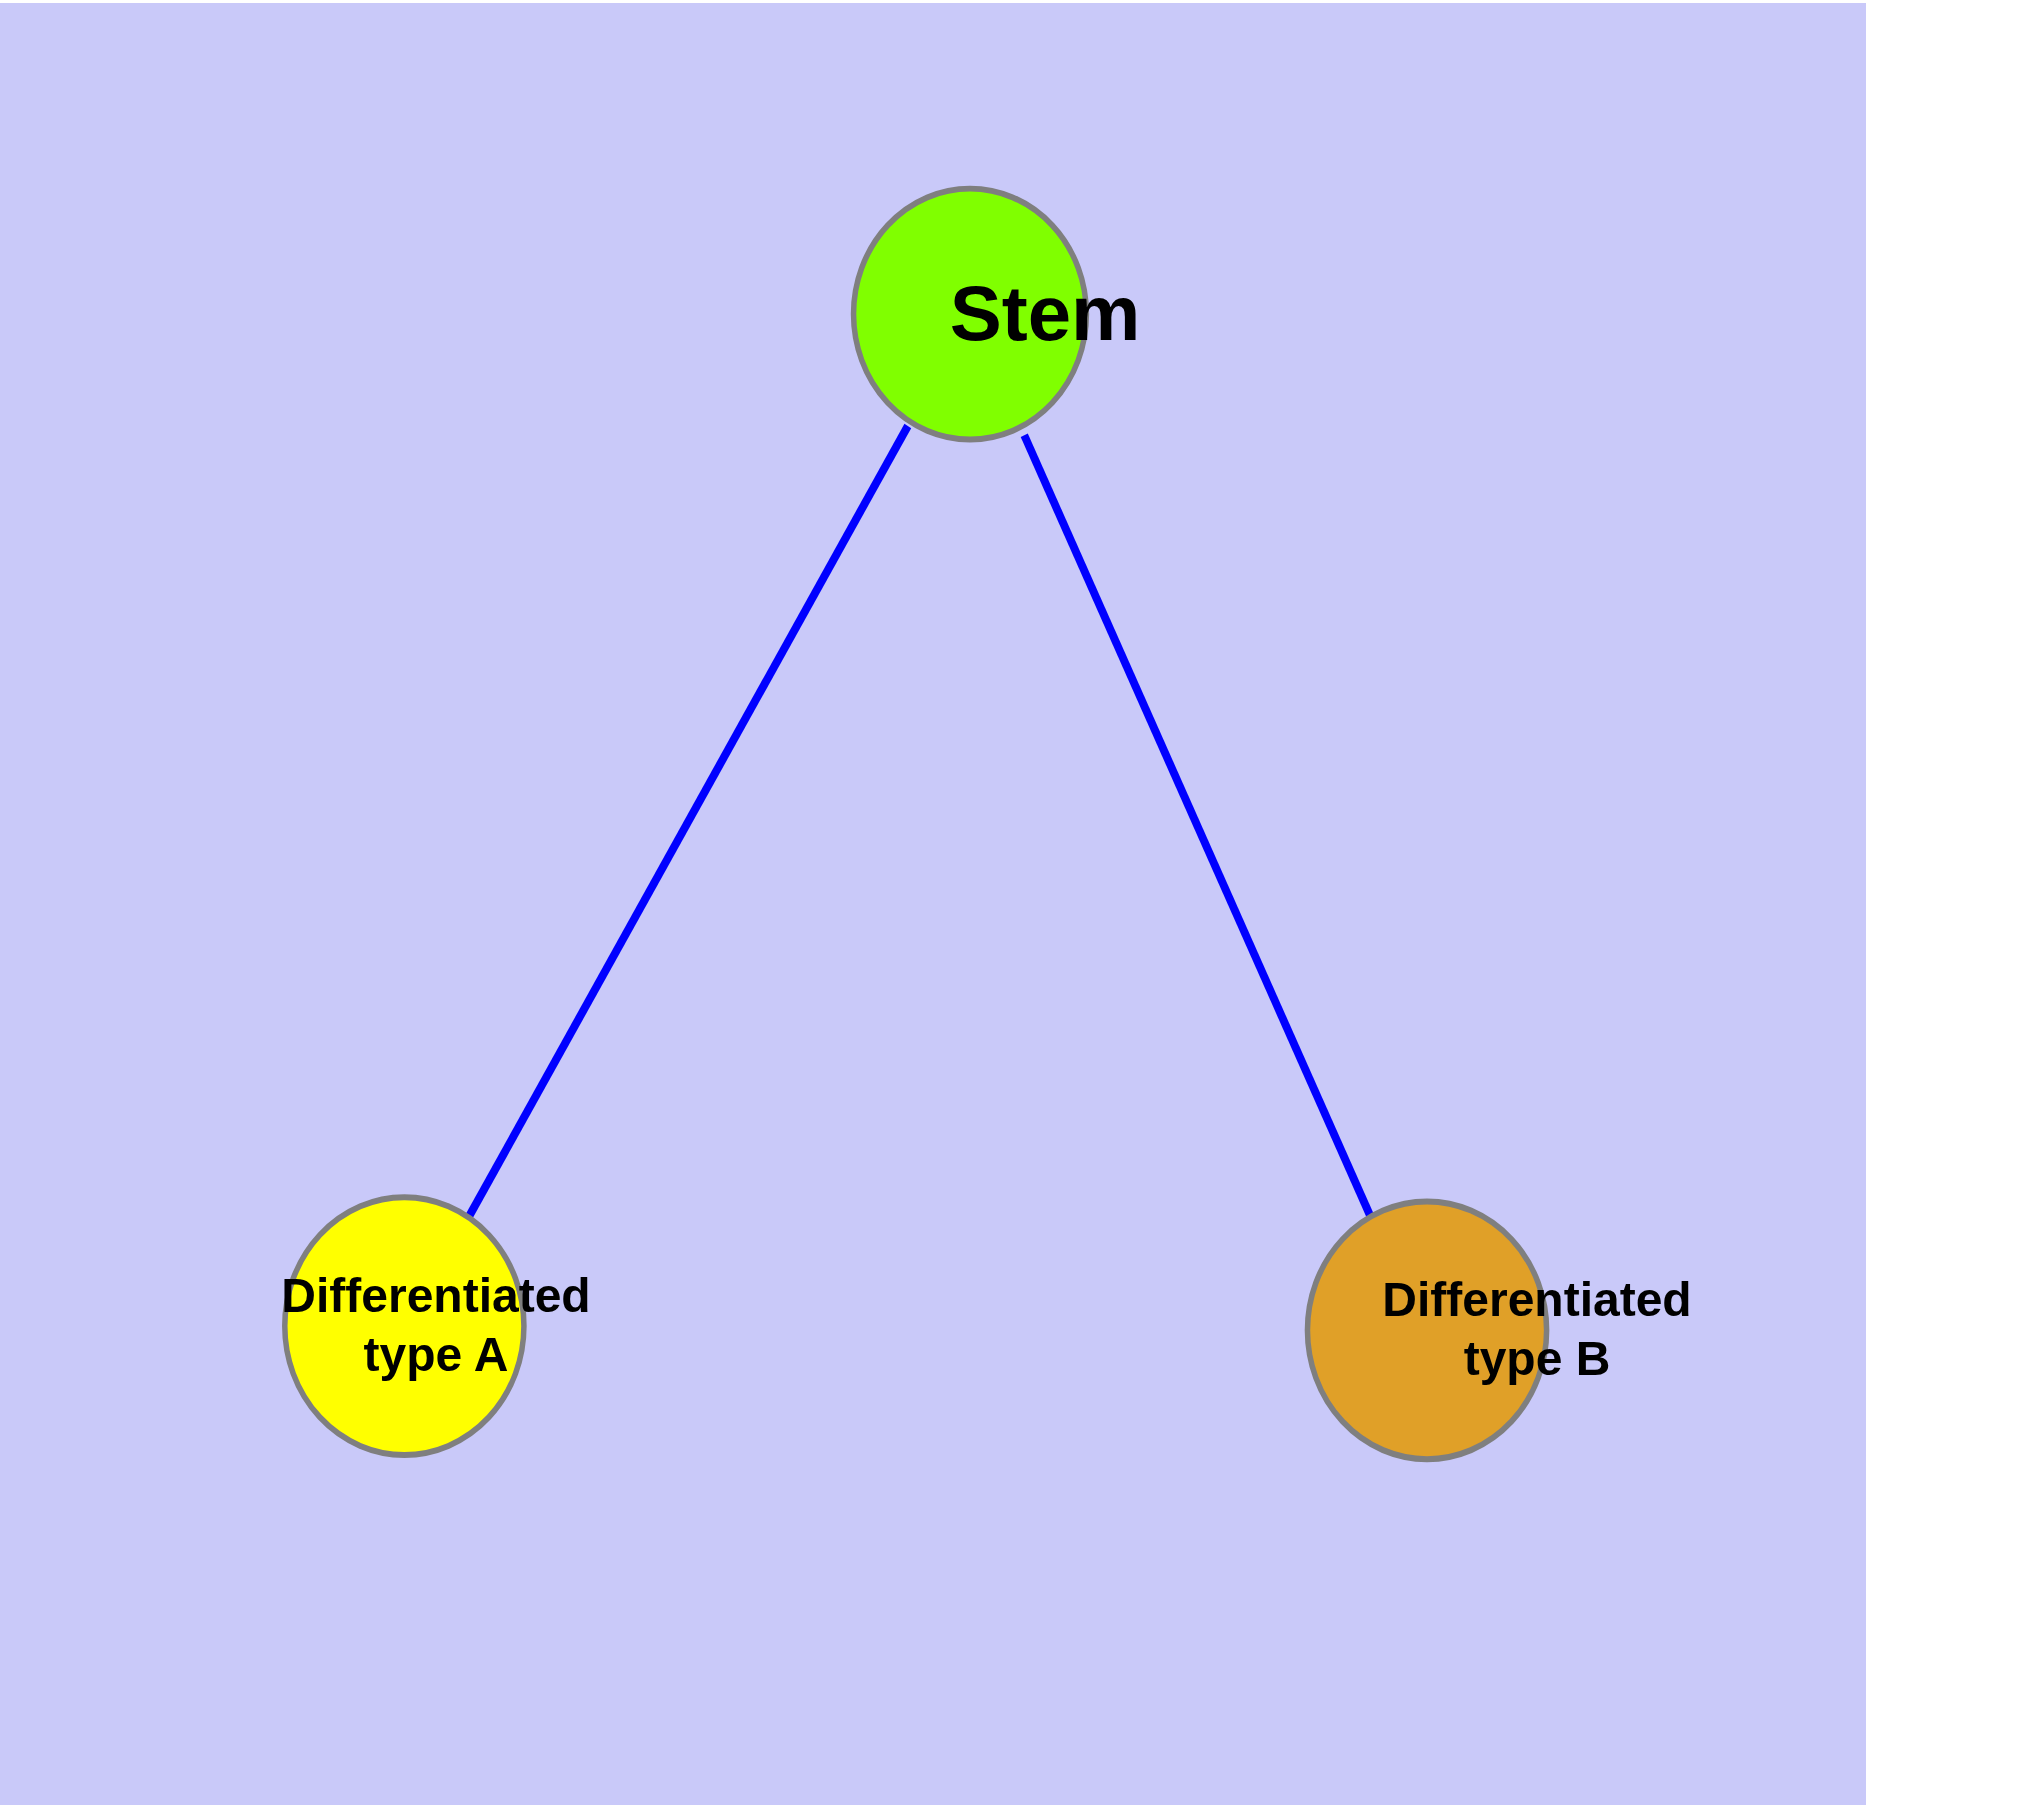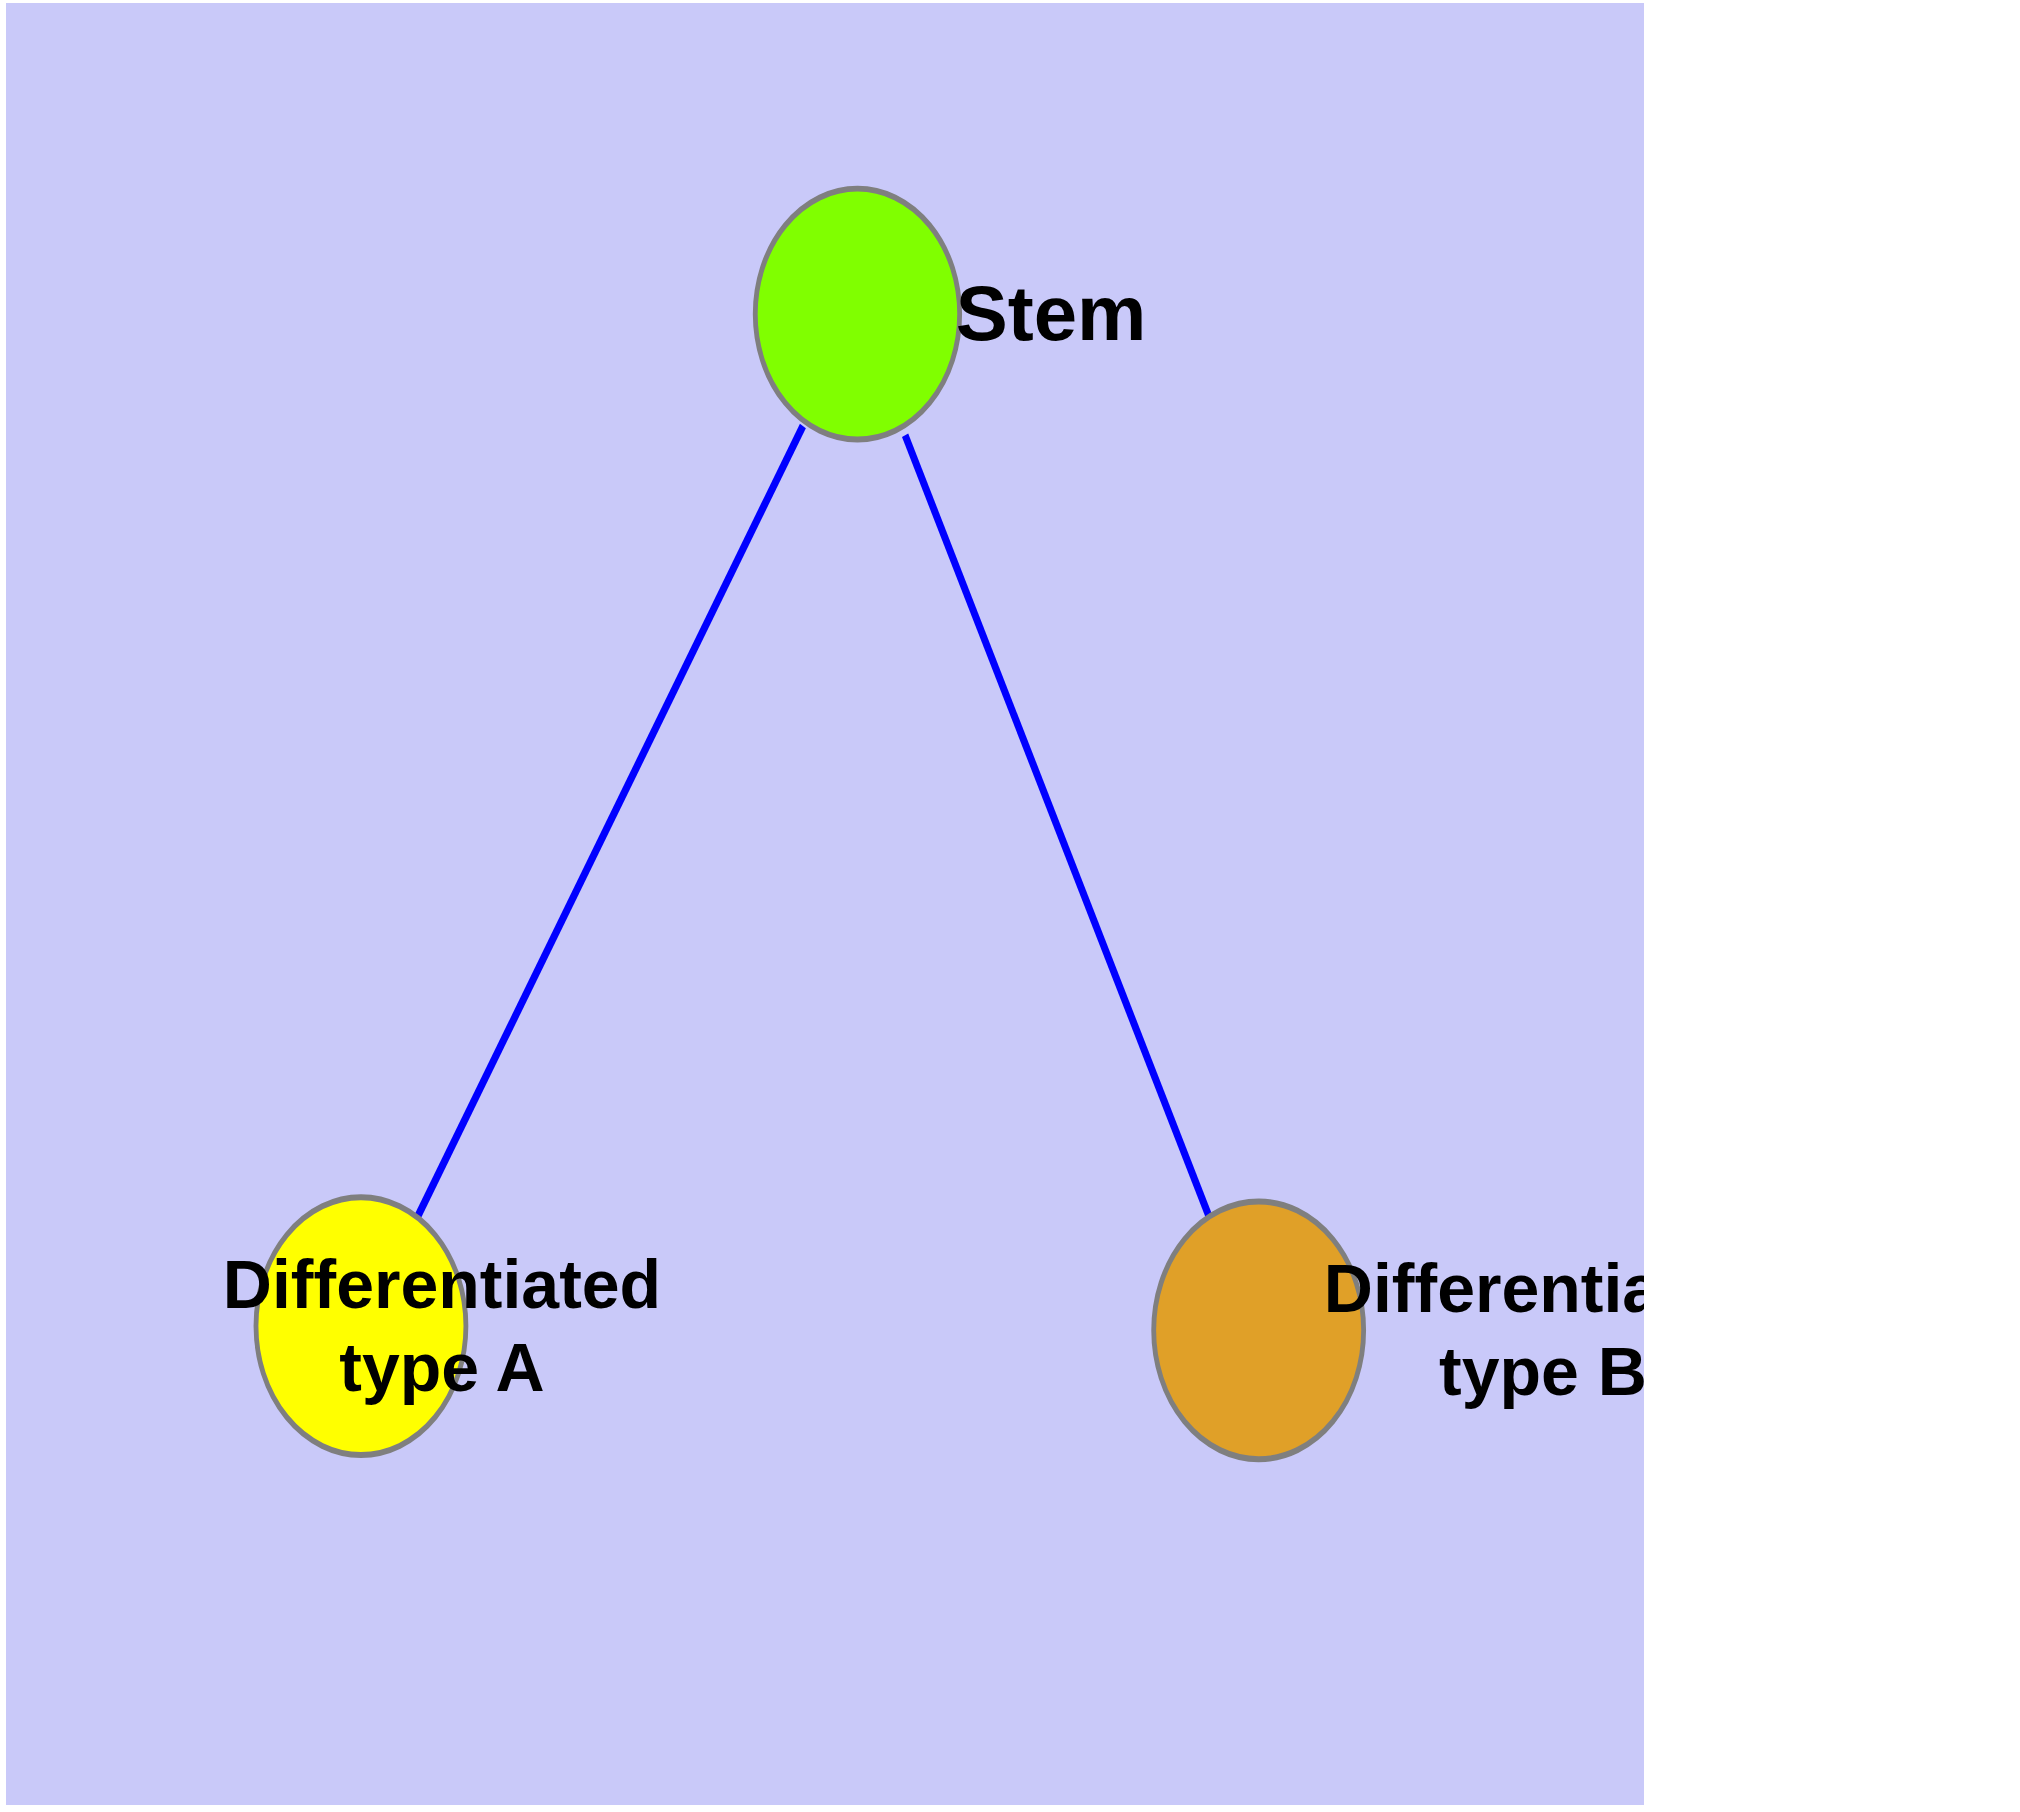--- a/index.html
+++ b/index.html
@@ -13,23 +13,23 @@
   }
   #canvas {
     position: relative;
     width: 2021px;
     height: 1812px;
     background: #ffffff;
     overflow: hidden;
   }
   #plot-area {
     position: absolute;
-    left: 6px;
+    left: 0;
     top: 3.4px;
-    width: 1638px;
+    width: 1866px;
     height: 1802px;
     background: #c9c9f9;
     overflow: hidden;
   }
   #graph-svg {
     position: absolute;
     left: 0;
     top: 0;
     width: 100%;
     height: 100%;
@@ -43,21 +43,21 @@
     text-align: center;
     white-space: pre;
     line-height: 1.22;
     pointer-events: none;
     transform: translate(-50%, -50%);
   }
   .node-label.single {
     font-size: 78px;
   }
   .node-label.double {
-    font-size: 68px;
+    font-size: 48px;
   }
 </style>
 </head>
 <body>
 
 <div id="canvas">
   <div id="plot-area">
 
     <svg id="graph-svg" viewBox="0 0 2372 2126" preserveAspectRatio="none" xmlns="http://www.w3.org/2000/svg">
       <g id="edge-layer">

